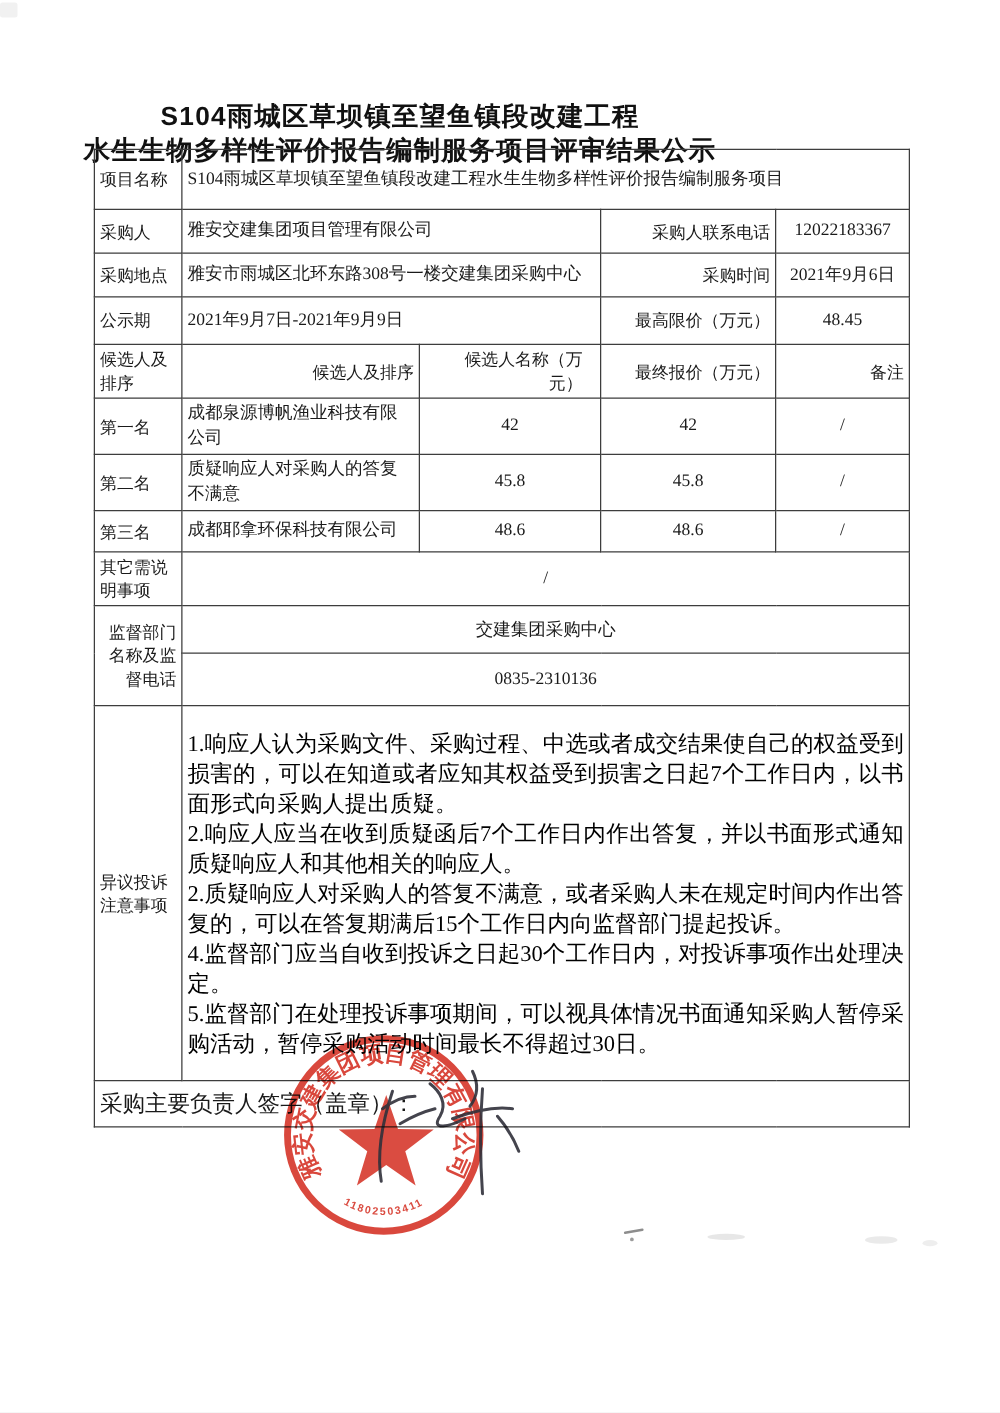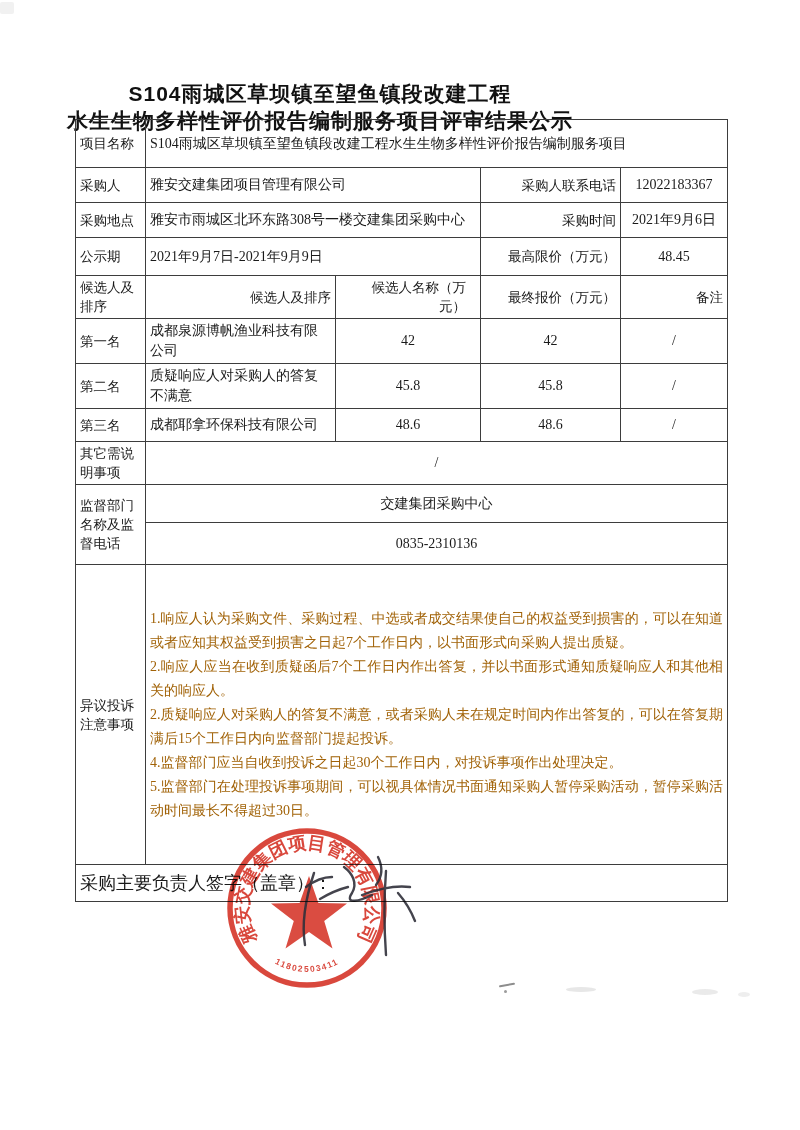--- a/index.html
+++ b/index.html
@@ -27,29 +27,29 @@
     table-layout:fixed;
     font-size:13.5px;
   }
   table.doc td{
     border:1.5px solid #3d3d3d;
     padding:2px 4px;
     vertical-align:middle;
     overflow:hidden;
   }
   td.lbl{text-align:left;padding-left:4px;line-height:19px;}
-  td.lbl-center{text-align:left;padding:2px 3px;line-height:19px;}
+  td.lbl-center{text-align:right;padding:2px 3px;line-height:19px;}
   td.val-left{text-align:left;padding-left:6px;font-size:14px;line-height:20px;margin-left:37px;}
   td.val-center{text-align:center;font-size:14px;}
   td.head-center{text-align:right;line-height:19px;}
   td.top-align{vertical-align:top;padding-top:5px;}
   td.objection-cell{padding:8px 10px;}
   .obj-item{
-    font-size:14px;line-height:24px;text-align:justify;
-    color:#a16207;
+    font-size:18px;line-height:24px;text-align:justify;
+    color:#000000;
   }
   td.sig-cell{font-size:18px;padding-left:5px;}
   
   .stamp{
     position:absolute;left:180px;top:795px;
     width:300px;height:235px;
     mix-blend-mode:multiply;
     pointer-events:none;
   }
   

